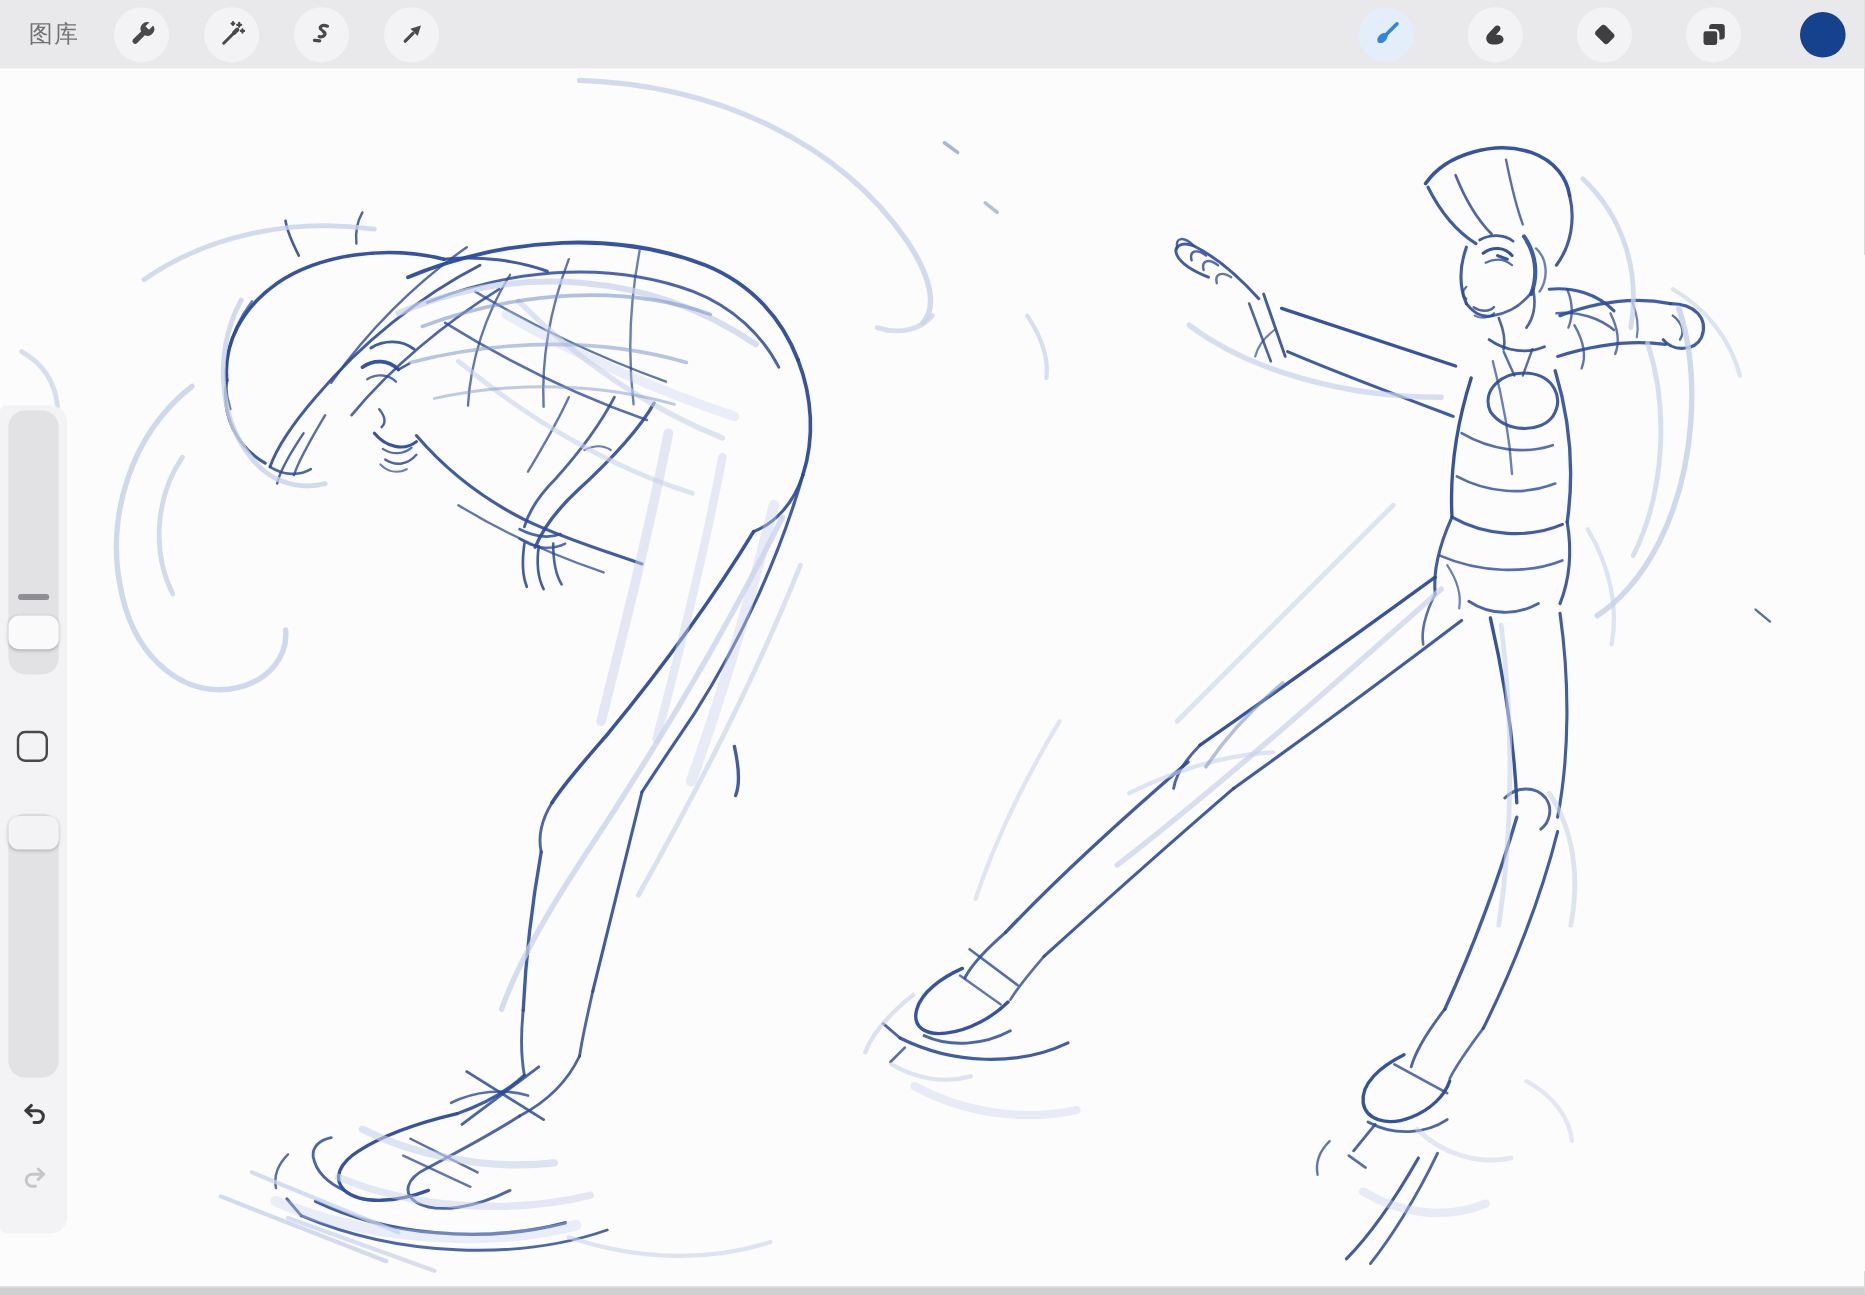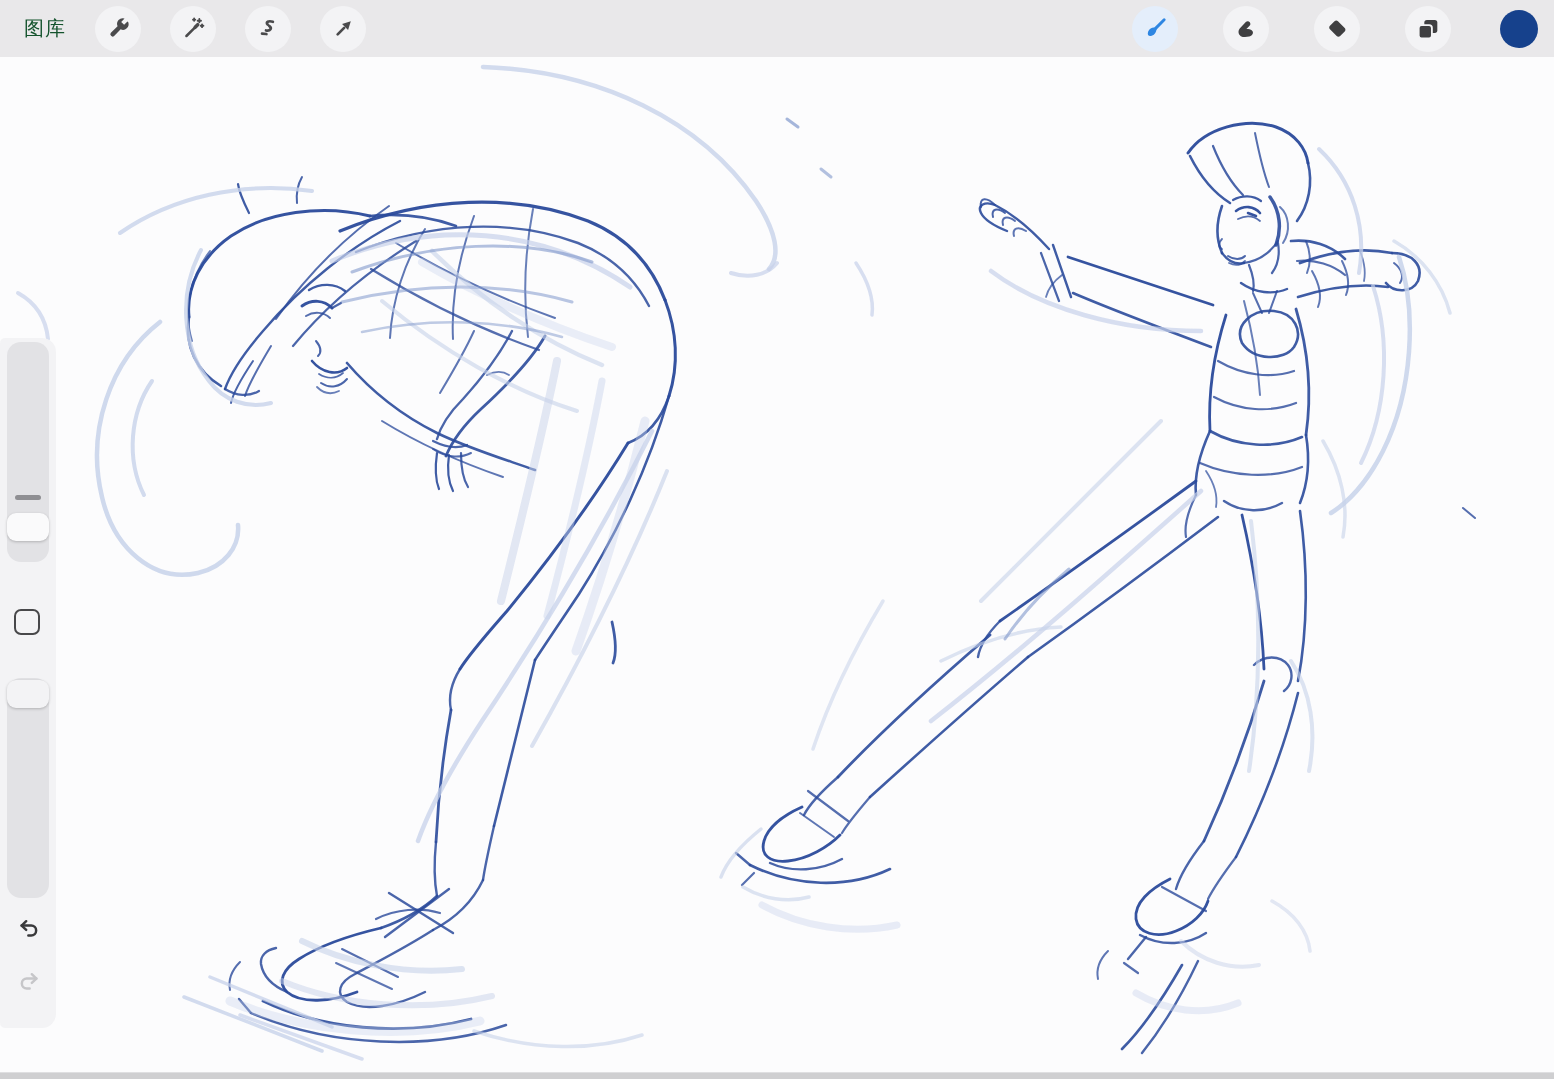--- a/index.html
+++ b/index.html
@@ -7,21 +7,21 @@
           font-family:"Liberation Sans","DejaVu Sans",sans-serif;}
   
   #sketch-svg{position:absolute;left:0;top:0;width:1554px;height:1079px;z-index:1;}
   
   .toolbar{position:absolute;left:0;top:0;right:0;height:57px;background:#e9e8ea;
            display:flex;align-items:center;justify-content:space-between;
            padding:0 12px 0 24px;box-sizing:border-box;z-index:10;}
   .tb-group{display:flex;align-items:center;}
   .tb-left{gap:29px;}
   .tb-right{gap:45px;}
-  .gallery-btn{font-family:inherit;font-size:20px;font-weight:500;color:#14532d;
+  .gallery-btn{font-family:inherit;font-size:20px;font-weight:500;color:#737373;
                background:none;border:none;padding:0;cursor:pointer;letter-spacing:1px;}
   .tb-btn{width:46px;height:46px;border-radius:50%;background:#f3f3f5;border:none;
           display:flex;align-items:center;justify-content:center;padding:0;cursor:pointer;}
   .tb-btn.active{background:#e4eefb;}
   .tb-btn svg{display:block;}
   .color-dot{width:38px;height:38px;border-radius:50%;display:block;}
   
   .sidebar{position:absolute;left:0;top:338px;width:56px;height:690px;
            background:rgba(243,243,245,0.96);border-radius:5px 14px 14px 5px;z-index:6;}
   .slider{position:absolute;left:7px;width:42px;height:220px;background:#e2e2e5;

